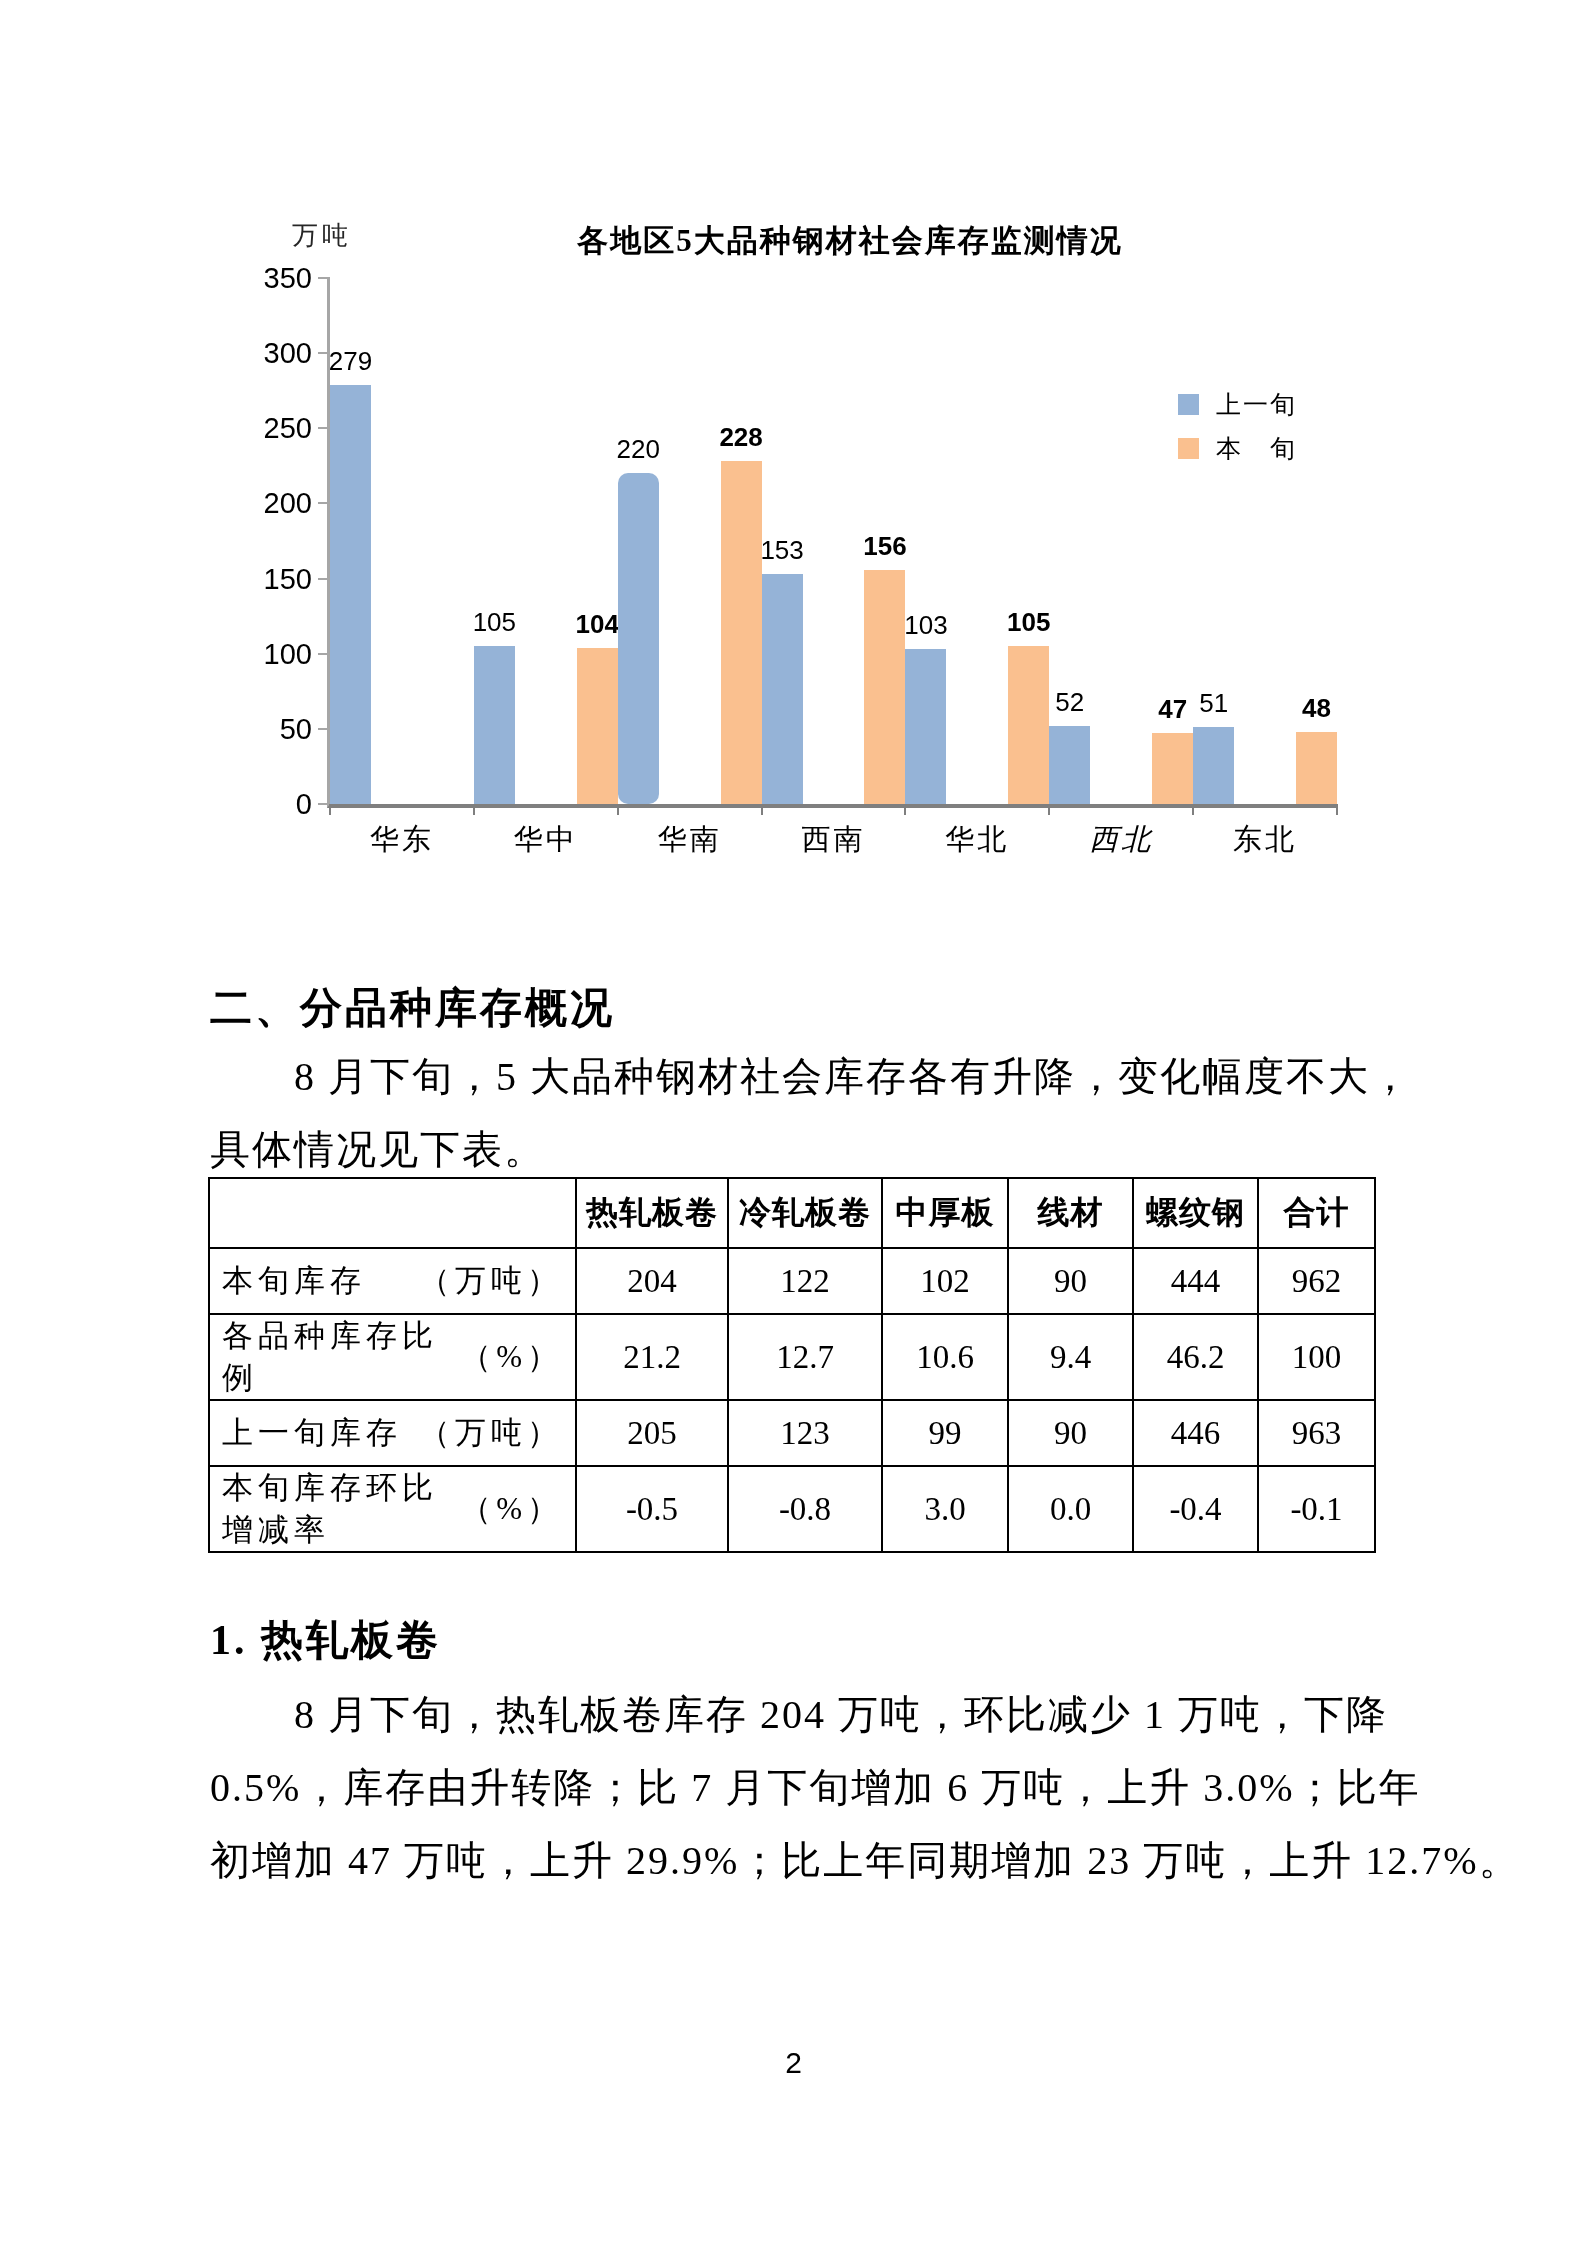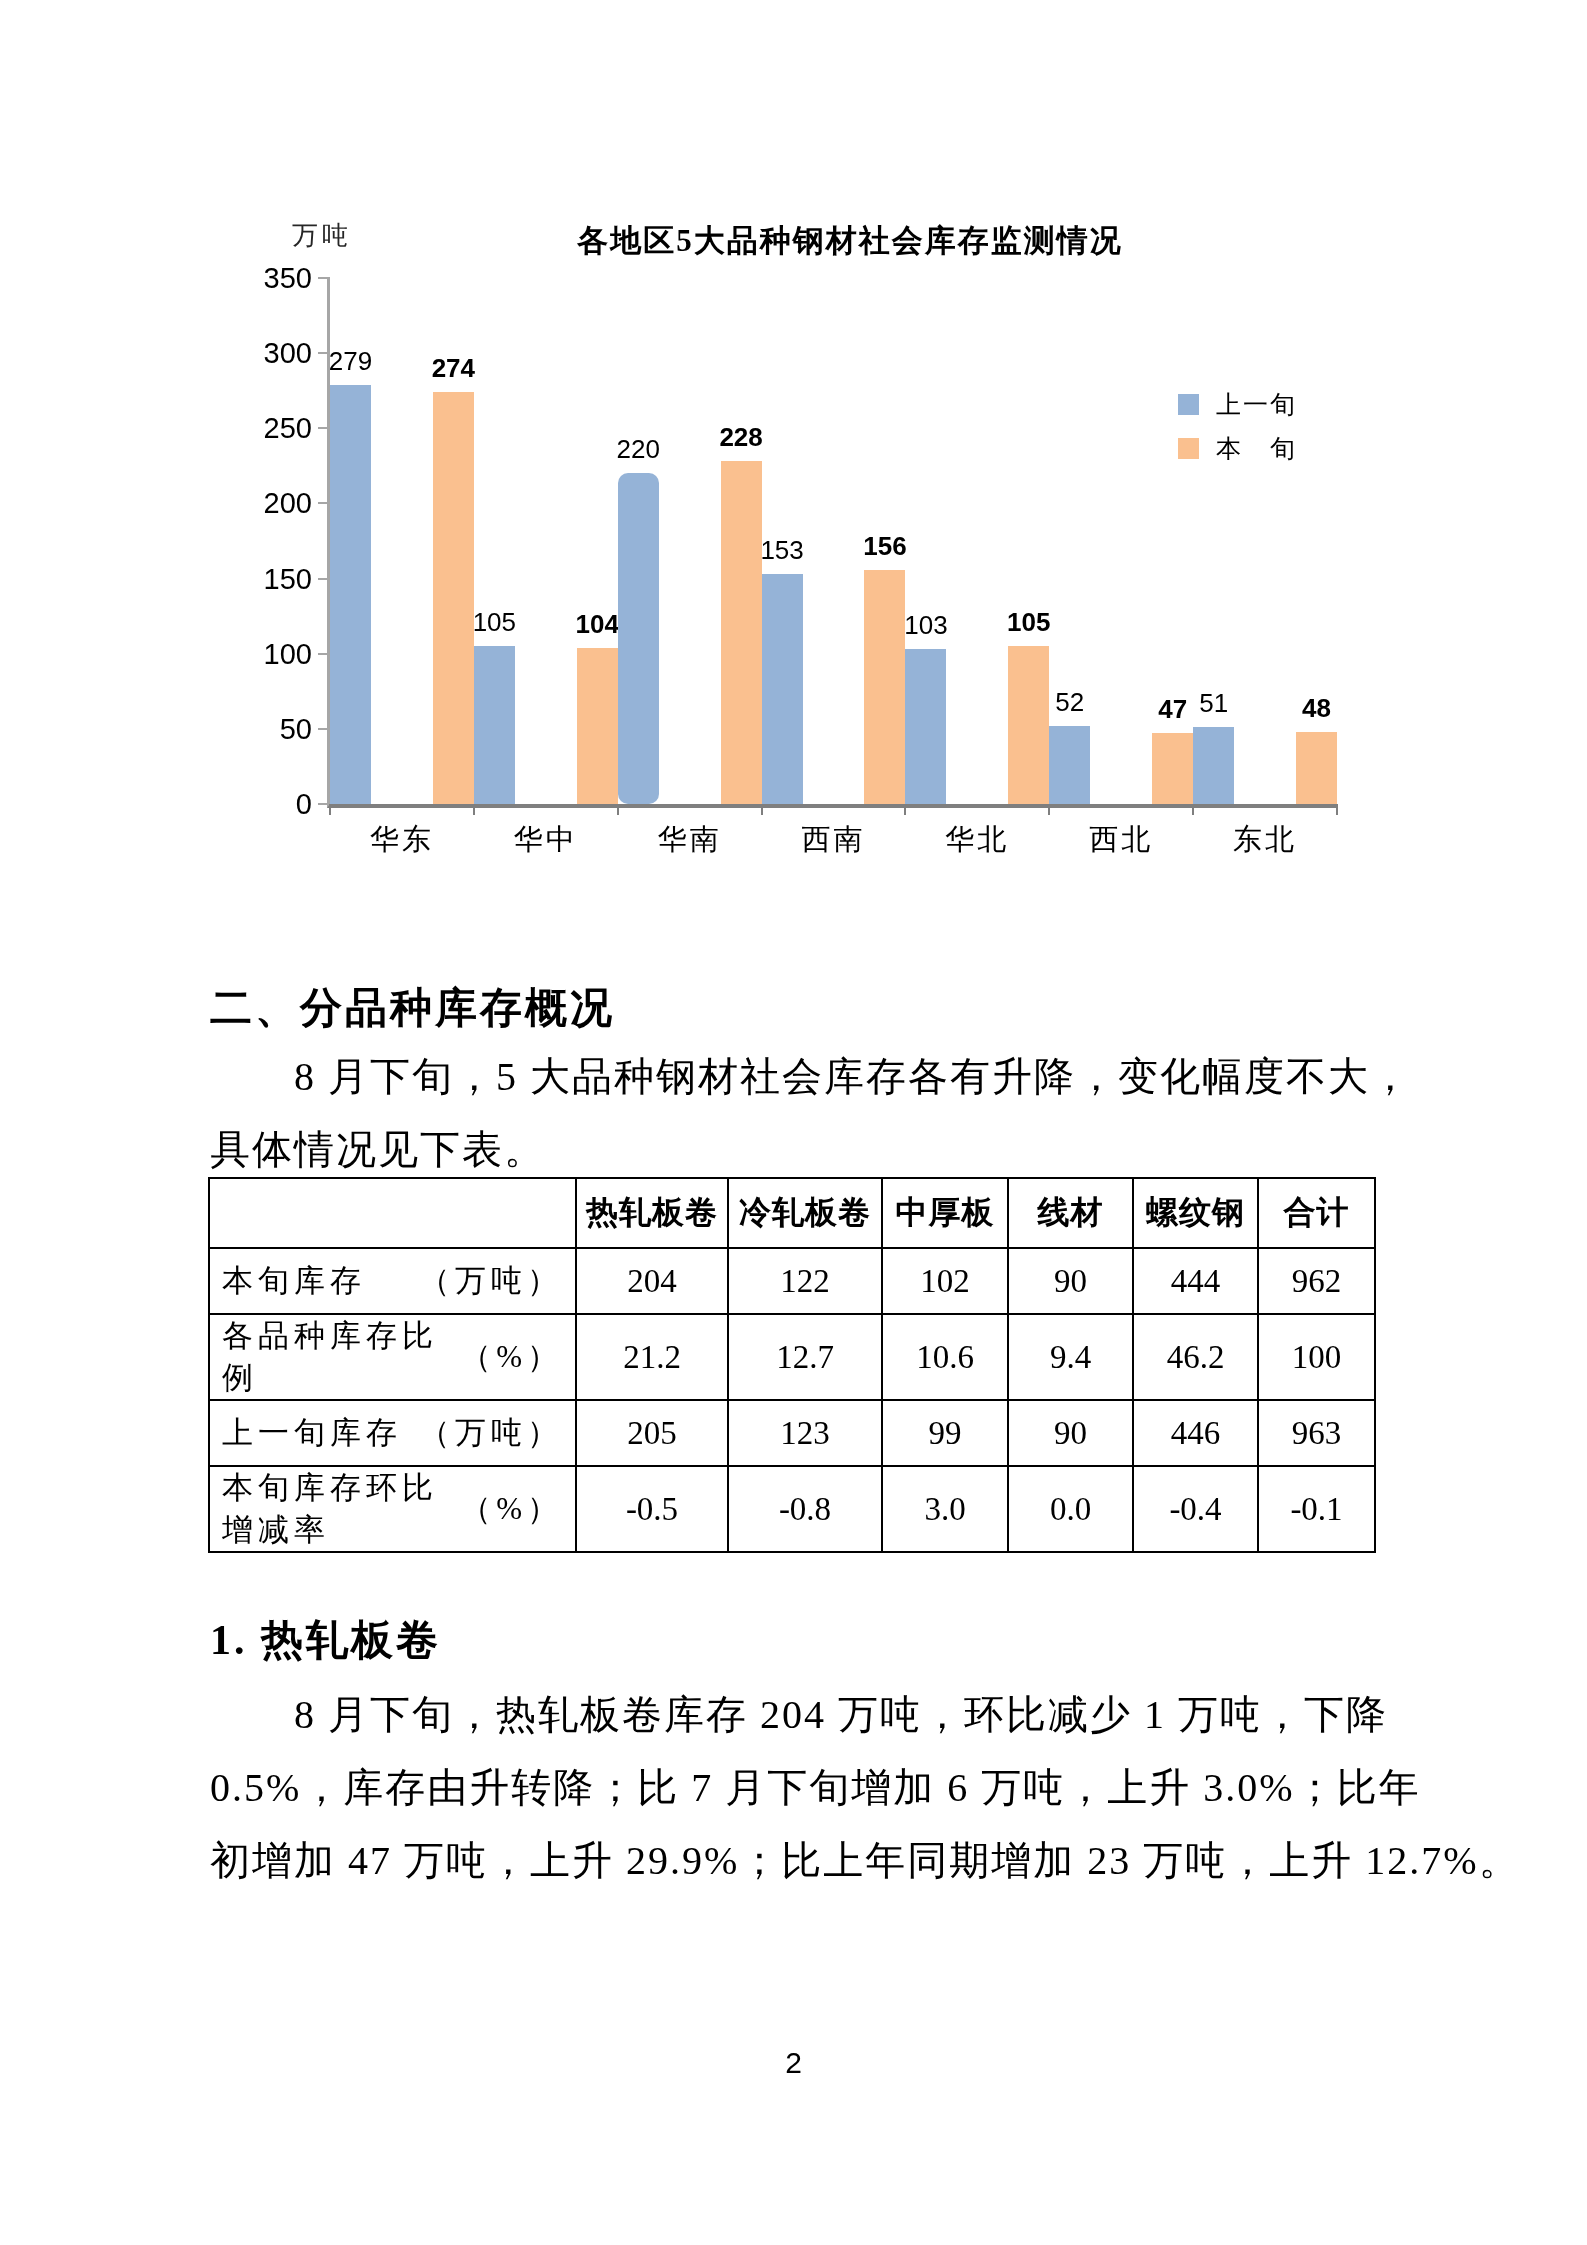--- a/index.html
+++ b/index.html
@@ -109,23 +109,20 @@
           <div class="ytick-label" style="top: 14.2857%;">300</div>
           <div class="ytick-mark" style="top: 14.2857%;"></div>
           <div class="ytick-label" style="top: 0%;">350</div>
           <div class="ytick-mark" style="top: 0%;"></div>
         </div>
       <div class="groups" id="groups">
           <div class="group">
             <div class="bar s0" style="height: 79.7143%; background: rgb(149, 179, 215);">
               <div class="val">279</div>
             </div>
-            <div class="bar s1" style="height: 78.2857%; background: rgb(250, 192, 143);">
-              <div class="val">274</div>
-            </div>
           </div>
           <div class="group">
             <div class="bar s0" style="height: 30%; background: rgb(149, 179, 215);">
               <div class="val">105</div>
             </div>
             <div class="bar s1" style="height: 29.7143%; background: rgb(250, 192, 143);">
               <div class="val">104</div>
             </div>
           </div>
           <div class="group">
@@ -168,21 +165,21 @@
               <div class="val">48</div>
             </div>
           </div>
         </div>
       <div id="xlabels">
           <div class="xlabel" style="left: 7.14286%;">华东</div>
           <div class="xlabel" style="left: 21.4286%;">华中</div>
           <div class="xlabel" style="left: 35.7143%;">华南</div>
           <div class="xlabel" style="left: 50%;">西南</div>
           <div class="xlabel" style="left: 64.2857%;">华北</div>
-          <div class="xlabel" style="left: 78.5714%;">西北</div>
+          <div class="xlabel" style="left: 78.5714%; font-style: italic;">西北</div>
           <div class="xlabel" style="left: 92.8571%;">东北</div>
         </div>
       <div id="xticks">
           <div class="xtick" style="left: 0%;"></div>
           <div class="xtick" style="left: 14.2857%;"></div>
           <div class="xtick" style="left: 28.5714%;"></div>
           <div class="xtick" style="left: 42.8571%;"></div>
           <div class="xtick" style="left: 57.1429%;"></div>
           <div class="xtick" style="left: 71.4286%;"></div>
           <div class="xtick" style="left: 85.7143%;"></div>

